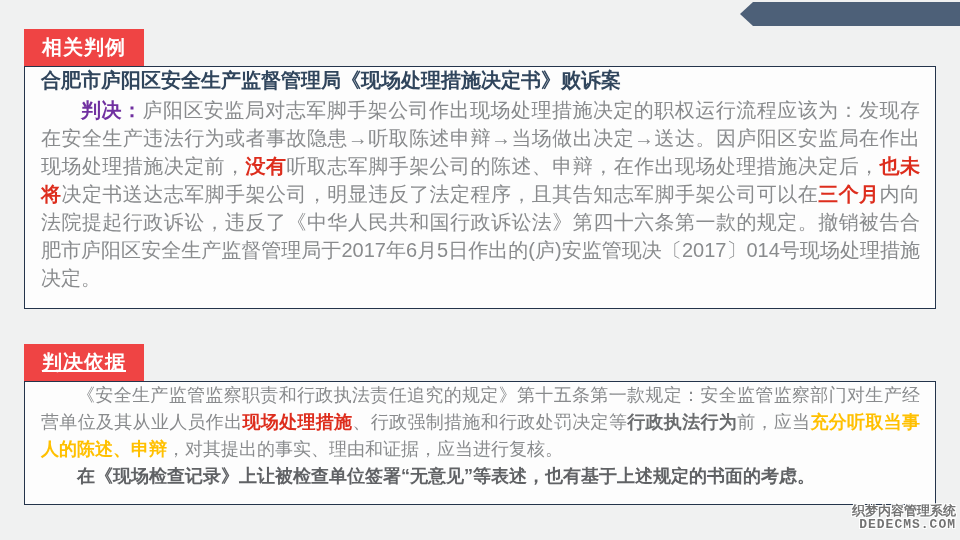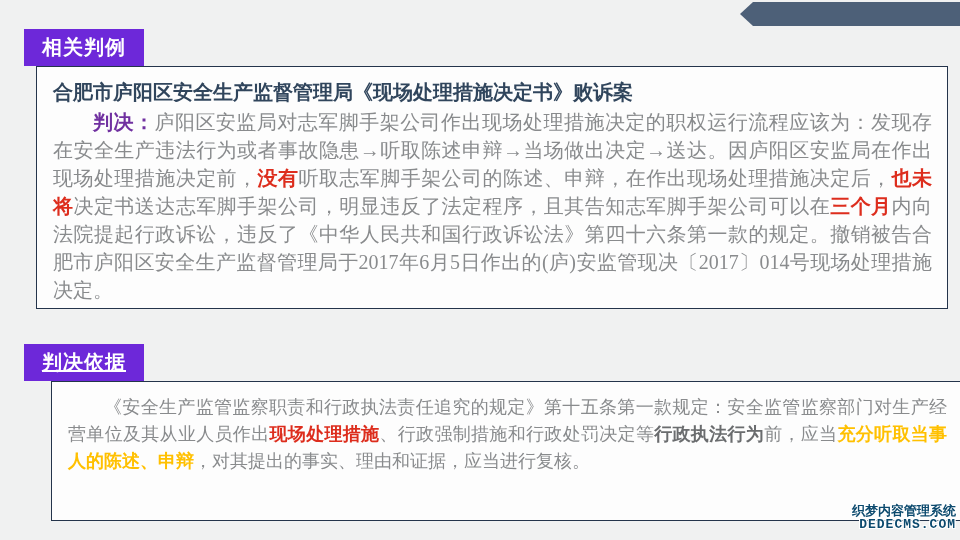--- a/index.html
+++ b/index.html
@@ -16,73 +16,72 @@
     left: 740px; top: 2px;
     width: 220px; height: 24px;
     background: #4d6078;
     clip-path: polygon(13px 0, 100% 0, 100% 100%, 13px 100%, 0 50%);
   }
   .section-header {
     position: absolute;
     left: 24px;
     height: 37px;
     padding: 0 18px;
-    background: #6d28d9;
+    background: #ef4444;
     color: #ffffff;
     font-size: 20px;
     font-weight: bold;
     line-height: 37px;
     letter-spacing: 1px;
     z-index: 2;
   }
   .content-box {
     position: absolute;
-    left: 36px;
+    left: 24px;
     width: 912px;
     background: #fdfdfd;
     border: 1.5px solid #24344b;
-    padding: 12px 15px 8px 16px;
+    padding: 0 15px 8px 16px;
   }
   #header1 { top: 29px; }
   #box1 { top: 66px; height: 243px; }
   #header2 { top: 344px; text-decoration: underline; }
-  #box2 { top: 381px; height: 140px; margin-left: 15px; }
+  #box2 { top: 381px; height: 124px; }
   .case-title {
     color: #30455c;
     font-size: 20px;
     font-weight: bold;
     line-height: 26px;
     margin-bottom: 3px;
   }
   .para {
     color: #898b8d;
     text-align: justify;
     text-indent: 2em;
-    font-family: Liberation Serif, serif;
   }
   .para-lg { font-size: 20px; line-height: 28px; }
   .para-md { font-size: 18px; line-height: 27px; }
   .seg-normal { color: #898b8d; }
   .seg-red    { color: #dd2d1d; font-weight: bold; }
   .seg-purple { color: #7030a0; font-weight: bold; }
   .seg-yellow { color: #ffc000; font-weight: bold; }
   .seg-graybold { color: #6a6c6e; font-weight: bold; }
   .remark-line {
     color: #606265;
     font-weight: bold;
     font-size: 18px;
     line-height: 27px;
     text-indent: 2em;
     text-align: justify;
   }
   .watermark {
     position: absolute;
     right: 4px; bottom: 8px;
     text-align: right;
-    color: #0c4a6e;
+    color: #737373;
     font-weight: bold;
     line-height: 14px;
     text-shadow: -1px -1px 0 #ffffff, 1px -1px 0 #ffffff,
                  -1px 1px 0 #ffffff, 1px 1px 0 #ffffff;
     z-index: 5;
   }
   .watermark .wm-cn { font-size: 13px; }
   .watermark .wm-en { font-size: 13px; letter-spacing: 1px; font-family: "Liberation Mono", "DejaVu Sans Mono", monospace; }
 </style>
 </head>
@@ -94,18 +93,19 @@
 
 <div id="box1" class="content-box">
   <div class="case-title">合肥市庐阳区安全生产监督管理局《现场处理措施决定书》败诉案</div>
   <p class="para para-lg"><span class="seg-purple">判决：</span><span class="seg-normal">庐阳区安监局对志军脚手架公司作出现场处理措施决定的职权运行流程应该为：发现存在安全生产违法行为或者事故隐患→听取陈述申辩→当场做出决定→送达。因庐阳区安监局在作出现场处理措施决定前，</span><span class="seg-red">没有</span><span class="seg-normal">听取志军脚手架公司的陈述、申辩，在作出现场处理措施决定后，</span><span class="seg-red">也未将</span><span class="seg-normal">决定书送达志军脚手架公司，明显违反了法定程序，且其告知志军脚手架公司可以在</span><span class="seg-red">三个月</span><span class="seg-normal">内向法院提起行政诉讼，违反了《中华人民共和国行政诉讼法》第四十六条第一款的规定。撤销被告合肥市庐阳区安全生产监督管理局于2017年6月5日作出的(庐)安监管现决〔2017〕014号现场处理措施决定。</span></p>
 </div>
 
 <div id="header2" class="section-header">判决依据</div>
 
 <div id="box2" class="content-box">
   <p class="para para-md"><span class="seg-normal">《安全生产监管监察职责和行政执法责任追究的规定》第十五条第一款规定：安全监管监察部门对生产经营单位及其从业人员作出</span><span class="seg-red">现场处理措施</span><span class="seg-normal">、行政强制措施和行政处罚决定等</span><span class="seg-graybold">行政执法行为</span><span class="seg-normal">前，应当</span><span class="seg-yellow">充分听取当事人的陈述、申辩</span><span class="seg-normal">，对其提出的事实、理由和证据，应当进行复核。</span></p>
+  <p class="remark-line">在《现场检查记录》上让被检查单位签署“无意见”等表述，也有基于上述规定的书面的考虑。</p>
 </div>
 
 <div class="watermark">
   <div class="wm-cn">织梦内容管理系统</div>
   <div class="wm-en">DEDECMS.COM</div>
 </div>
 
 </body></html>

